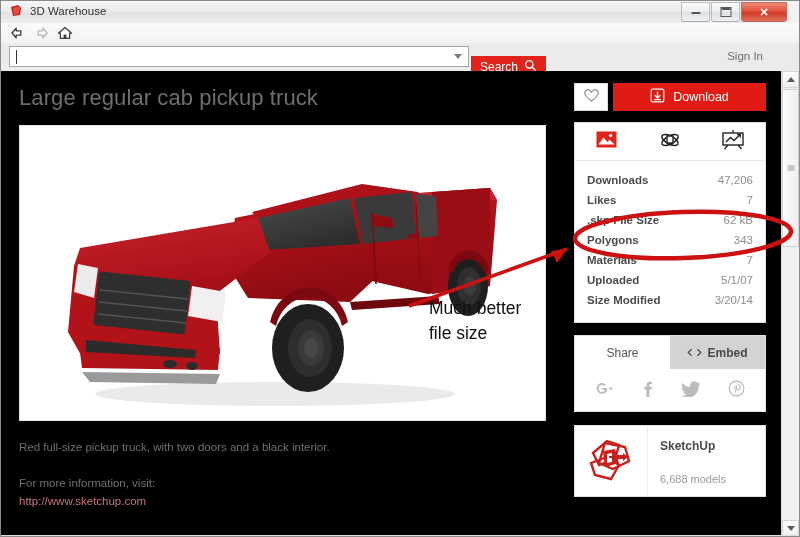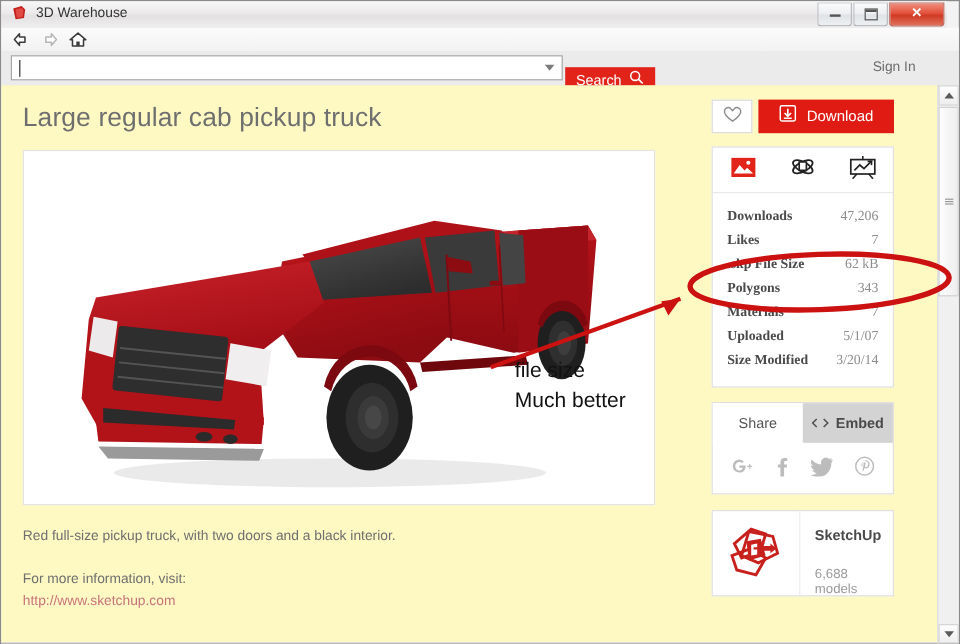--- a/index.html
+++ b/index.html
@@ -39,43 +39,43 @@
     border:1px solid #a6a6a6;box-sizing:border-box;}
   .caret{position:absolute;left:6px;top:3px;width:1px;height:14px;background:#333;}
   .urlcaretdd{position:absolute;right:6px;top:7px;width:0;height:0;
     border-left:4px solid transparent;border-right:4px solid transparent;border-top:5px solid #7b7b7b;}
   .searchbtn{position:absolute;left:470px;top:3px;height:21px;background:#e2231a;
     display:flex;align-items:center;gap:6px;padding:0 9px;box-sizing:border-box;margin-top:10px;}
   .searchbtn .lbl{color:#fff;font-size:12px;}
   .signin{position:absolute;right:38px;top:7px;font-size:11.5px;color:#6e6e6e;}
 
   
-  .content{position:absolute;left:0;top:70px;width:782px;height:466px;background:#fef9c3;overflow:hidden;}
+  .content{position:absolute;left:0;top:70px;width:782px;height:466px;background:#000000;overflow:hidden;}
   .pagetitle{position:absolute;left:18px;top:14px;font-size:22px;color:#6f6f6f;font-weight:normal;
     letter-spacing:.1px;}
   .viewer{position:absolute;left:18px;top:54px;width:527px;height:296px;background:#fff;
     border:1px solid #e3e3e3;box-sizing:border-box;}
   .desc{position:absolute;left:18px;top:368px;width:520px;font-size:11.5px;color:#6f6f6f;line-height:1.55;}
   .desc .l2{margin-top:18px;}
   .desc a{color:#c9747a;text-decoration:none;}
 
   
-  .rail{position:absolute;left:592px;top:12px;width:152px;}
+  .rail{position:absolute;left:573px;top:12px;width:192px;}
   .actionrow{display:flex;height:28px;}
   .fav{width:34px;border:1px solid #dcdcdc;box-sizing:border-box;display:flex;align-items:center;
     justify-content:center;background:#fff;}
   .dlbtn{flex:1;margin-left:5px;background:#e01b13;display:flex;align-items:center;justify-content:center;
     gap:8px;}
   .dlbtn .lbl{color:#fff;font-size:12.5px;}
 
   .statcard{margin-top:11px;border:1px solid #e0e0e0;background:#fff;}
   .stattabs{display:flex;height:37px;border-bottom:1px solid #e8e8e8;}
   .stattab{flex:1;display:flex;align-items:center;justify-content:center;}
   .statlist{padding:9px 12px 12px 12px;}
-  .statrow{display:flex;justify-content:space-between;align-items:flex-start;padding:4px 0;font-family:Liberation Serif, serif;}
+  .statrow{display:flex;justify-content:space-between;align-items:flex-start;padding:4px 0;}
   .statk{font-size:11.5px;color:#4a4a4a;font-weight:bold;}
   .statv{font-size:11.5px;color:#8d8d8d;}
 
   .sharecard{margin-top:12px;border:1px solid #e0e0e0;background:#fff;}
   .sharetabs{display:flex;height:33px;}
   .shtab{flex:1;display:flex;align-items:center;justify-content:center;gap:5px;font-size:12px;color:#545454;
     background:#fff;}
   .shtab.alt{background:#d3d3d3;color:#4a4a4a;font-weight:bold;}
   .socialrow{display:flex;height:42px;align-items:center;justify-content:space-around;padding:0 6px;}
   .soc{font-size:17px;color:#b9b9b9;line-height:1;}
@@ -445,18 +445,18 @@
       </div>
   </div>
 
   <svg class="overlay" viewBox="0 0 800 537">
     <ellipse cx="682" cy="234" rx="108" ry="23" fill="none" stroke="#cc1111" stroke-width="4.5" transform="rotate(-2 682 234)"></ellipse>
     <line x1="408" y1="305" x2="566" y2="248" stroke="#cc1111" stroke-width="3.6"></line>
     <path d="M566 248 L550 250 L556 262 Z" fill="#cc1111"></path>
   </svg>
 
   <div class="annot-text">
+    <div>Much better</div>
     <div>file size</div>
-    <div>Much better</div>
   </div>
 
   <div class="statusbar"></div>
 </div>
 
 </body></html>

